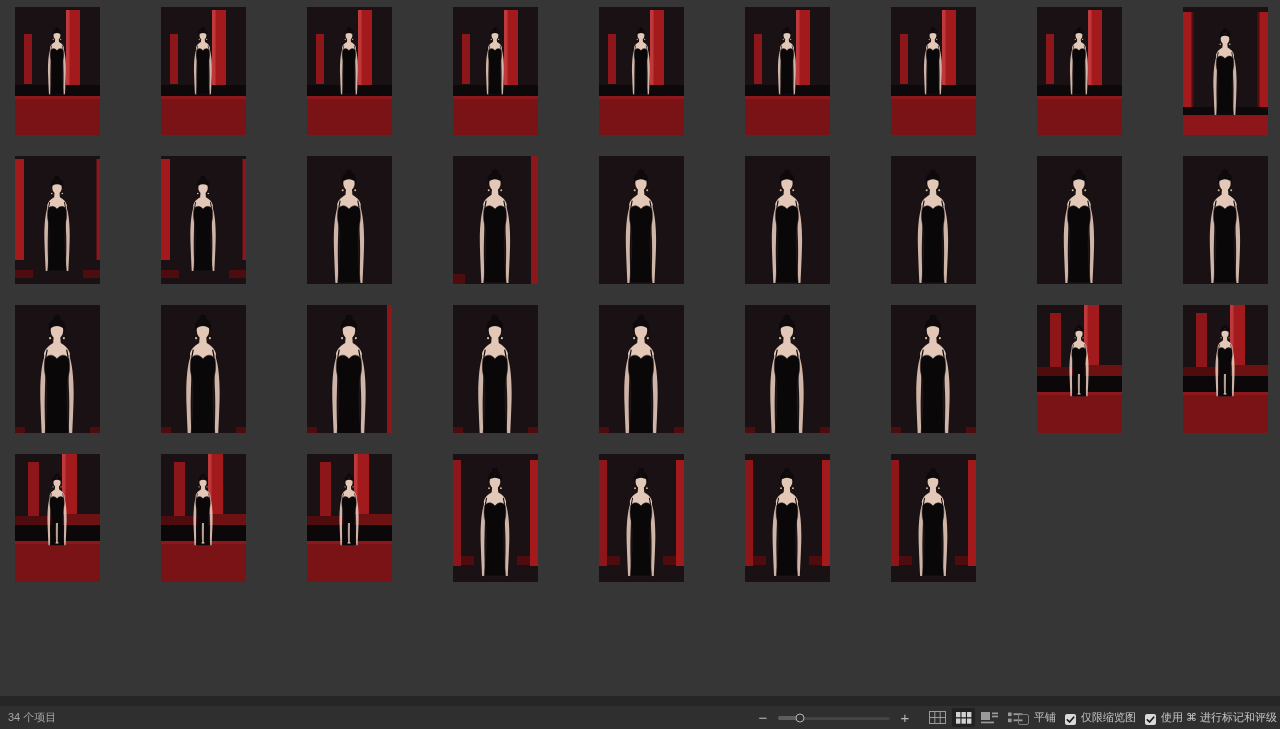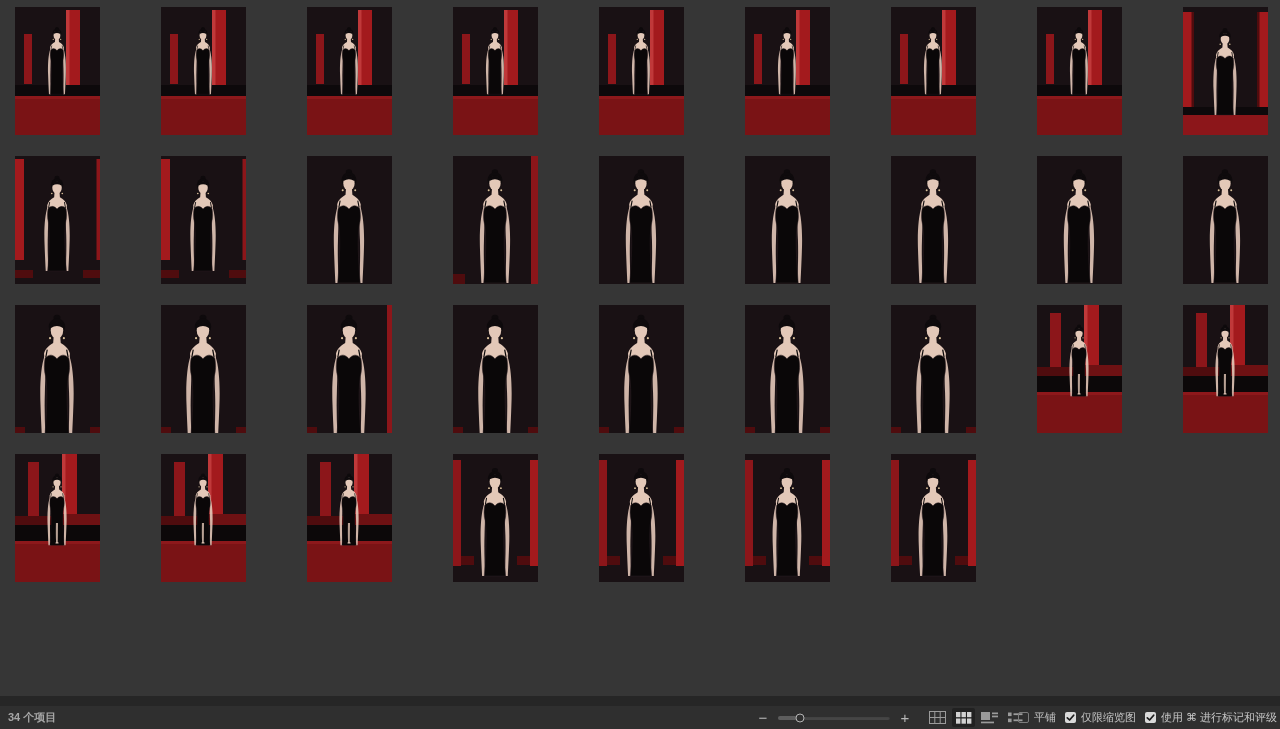--- a/index.html
+++ b/index.html
@@ -5,35 +5,35 @@
   * { margin:0; padding:0; box-sizing:border-box; }
   html,body { width:1280px; height:729px; overflow:hidden; background:#363636;
     font-family:"Liberation Sans","DejaVu Sans",sans-serif; cursor:default; }
   .content { position:absolute; top:0; left:0; width:1280px; height:696px; overflow:hidden; }
   .grid { display:flex; flex-wrap:wrap; gap:21px 61px; padding:7px 0 0 15px; width:1268px; }
   .cell { flex:0 0 85px; width:85px; height:128px; cursor:pointer; }
   .cell svg { display:block; }
   .divider { position:absolute; top:696px; left:0; width:1280px; height:10px; background:#262626; }
   .statusbar { position:absolute; top:706px; left:0; width:1280px; height:23px; background:#2f2f2f;
     font-size:11px; color:#b2b2b2; }
-  .count { position:absolute; left:8px; top:0; height:23px; line-height:23px; color:#a6a6a6;font-weight:bold; }
+  .count { position:absolute; left:8px; top:0; height:23px; line-height:23px; color:#a6a6a6; }
   .zoomgrp { position:absolute; left:757px; top:0; height:23px; display:flex; align-items:center; gap:9px; }
   .zbtn { color:#b8b8b8; font-size:15px; line-height:1; width:12px; text-align:center; cursor:pointer; }
   .track { position:relative; width:112px; height:4px; background:#454545; border-radius:2px;
     box-shadow:inset 0 1px 1px rgba(0,0,0,.35); cursor:pointer; }
   .trackfill { position:absolute; left:0; top:0; height:4px; background:#5d5d5d; border-radius:2px; }
   .knob { position:absolute; top:50%; transform:translate(-50%,-50%); width:9px; height:9px;
     border-radius:50%; border:1.5px solid #b4b4b4; background:#2f2f2f; cursor:pointer; }
   .viewgrp { position:absolute; left:926px; top:0; height:23px; display:flex; align-items:center; gap:3px; }
   .vbtn { width:23px; height:19px; display:flex; align-items:center; justify-content:center;
     border-radius:2px; cursor:pointer; }
   .vbtn.active { background:#212121; }
   .optgrp { position:absolute; right:3px; top:0; height:23px; display:flex; align-items:center; gap:9px;
     color:#c6c6c6; white-space:nowrap; }
-  .opt { display:flex; align-items:center; gap:5px; cursor:pointer; }
+  .opt { display:flex; align-items:flex-end; gap:5px; cursor:pointer; }
   .cb { width:11px; height:11px; border-radius:2px; position:relative; flex:0 0 11px; }
   .cb.unchecked { border:1px solid #7d7d7d; background:transparent; }
   .cb.checked { background:#d9d9d9; }
   .cb svg { position:absolute; left:0; top:0; }
 </style>
 </head>
 <body>
 
 <div class="content">
   <div class="grid" id="thumb-grid">

